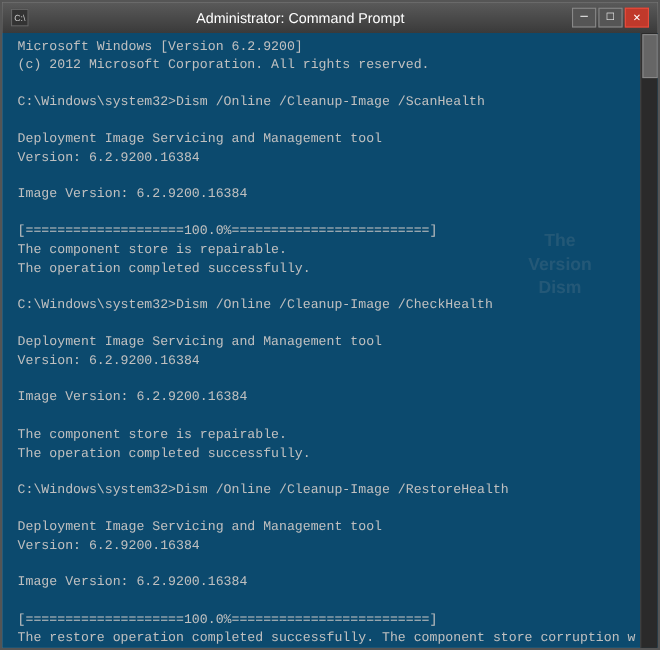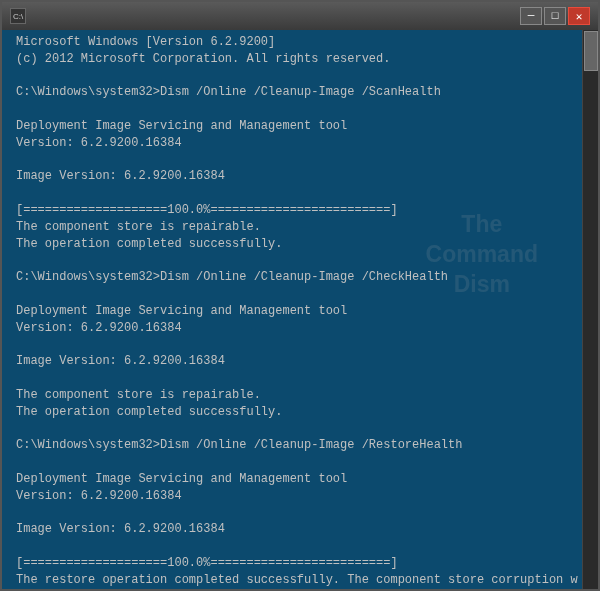--- a/index.html
+++ b/index.html
@@ -99,36 +99,37 @@
       background: #666;
       margin: 1px auto;
       border: 1px solid #888;
     }
     .watermark {
       position: absolute;
       right: 60px;
       top: 180px;
       opacity: 0.15;
       font-family: Arial, sans-serif;
-      font-size: 23px;
+      font-size: 16px;
       font-weight: bold;
       color: #aaa;
       line-height: 1.3;
       text-align: center;
       pointer-events: none;
     }
   </style>
 </head>
 <body>
 
 <div class="window">
   <div class="titlebar">
     <div class="titlebar-icon">
       <span style="font-size:8px;font-family:Arial;">C:\</span>
     </div>
+    <div class="titlebar-title">Administrator: Command Prompt</div>
     <div class="titlebar-buttons">
       <div class="titlebar-btn minimize">─</div>
       <div class="titlebar-btn maximize">□</div>
       <div class="titlebar-btn close">✕</div>
     </div>
   </div>
   <div class="terminal">
     <pre>Microsoft Windows [Version 6.2.9200]
 (c) 2012 Microsoft Corporation. All rights reserved.
 
@@ -161,20 +162,20 @@
 Image Version: 6.2.9200.16384
 
 [====================100.0%=========================]
 The restore operation completed successfully. The component store corruption was
 repaired.
 The operation completed successfully.
 
 C:\Windows\system32&gt;</pre>
     <div class="watermark">
       <div>The</div>
-      <div>Command</div>
+      <div>Version</div>
       <div>Dism</div>
     </div>
     <div class="scrollbar">
       <div class="scrollbar-thumb"></div>
     </div>
   </div>
 </div>
 
 </body></html>

